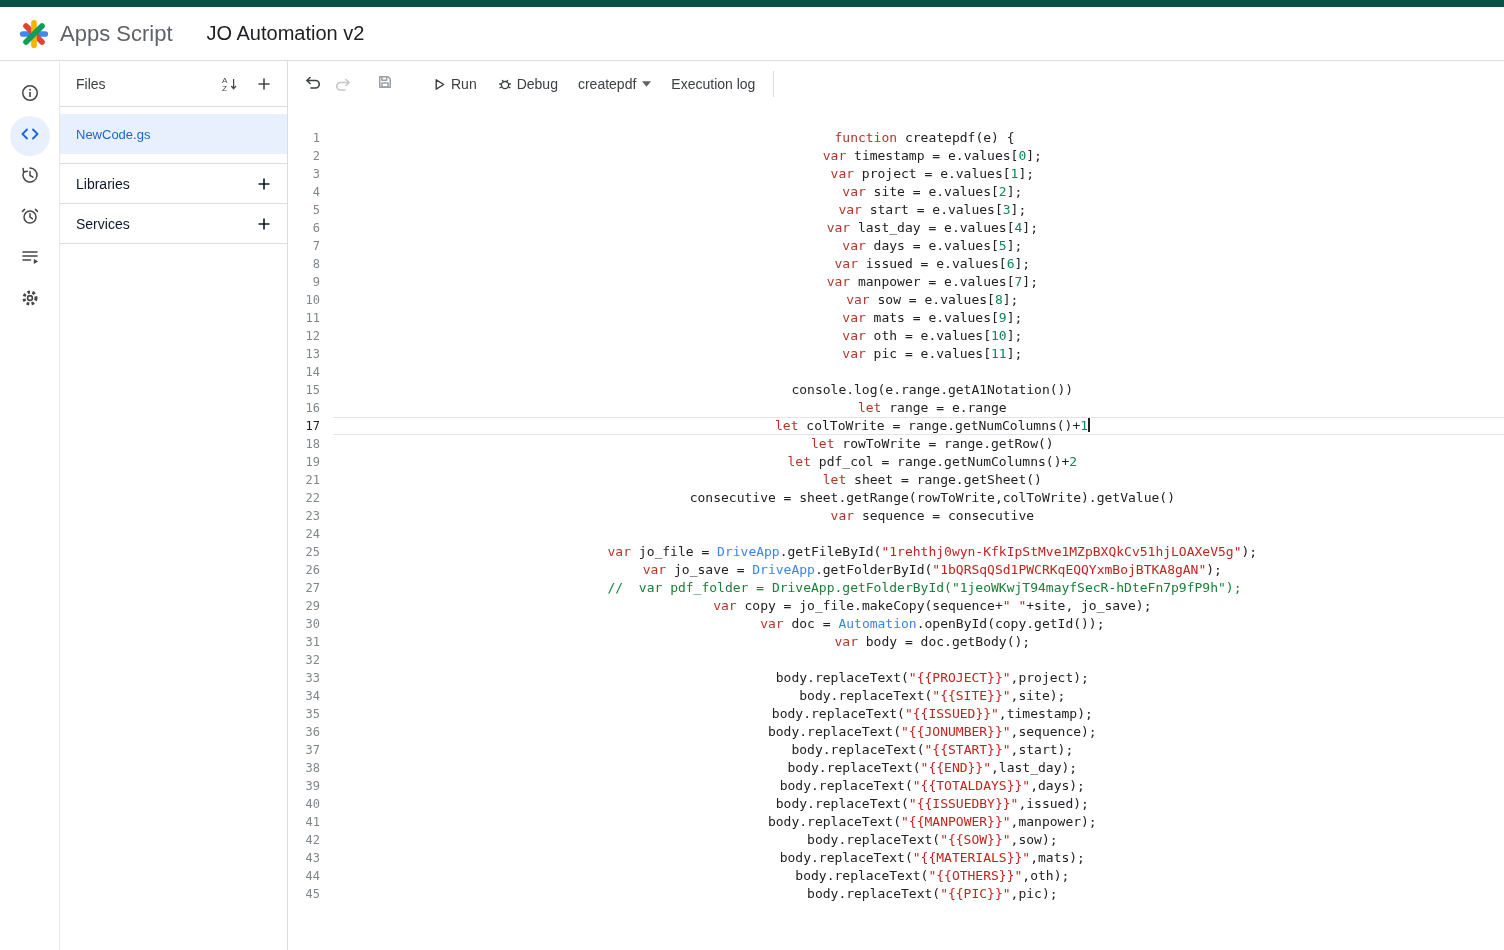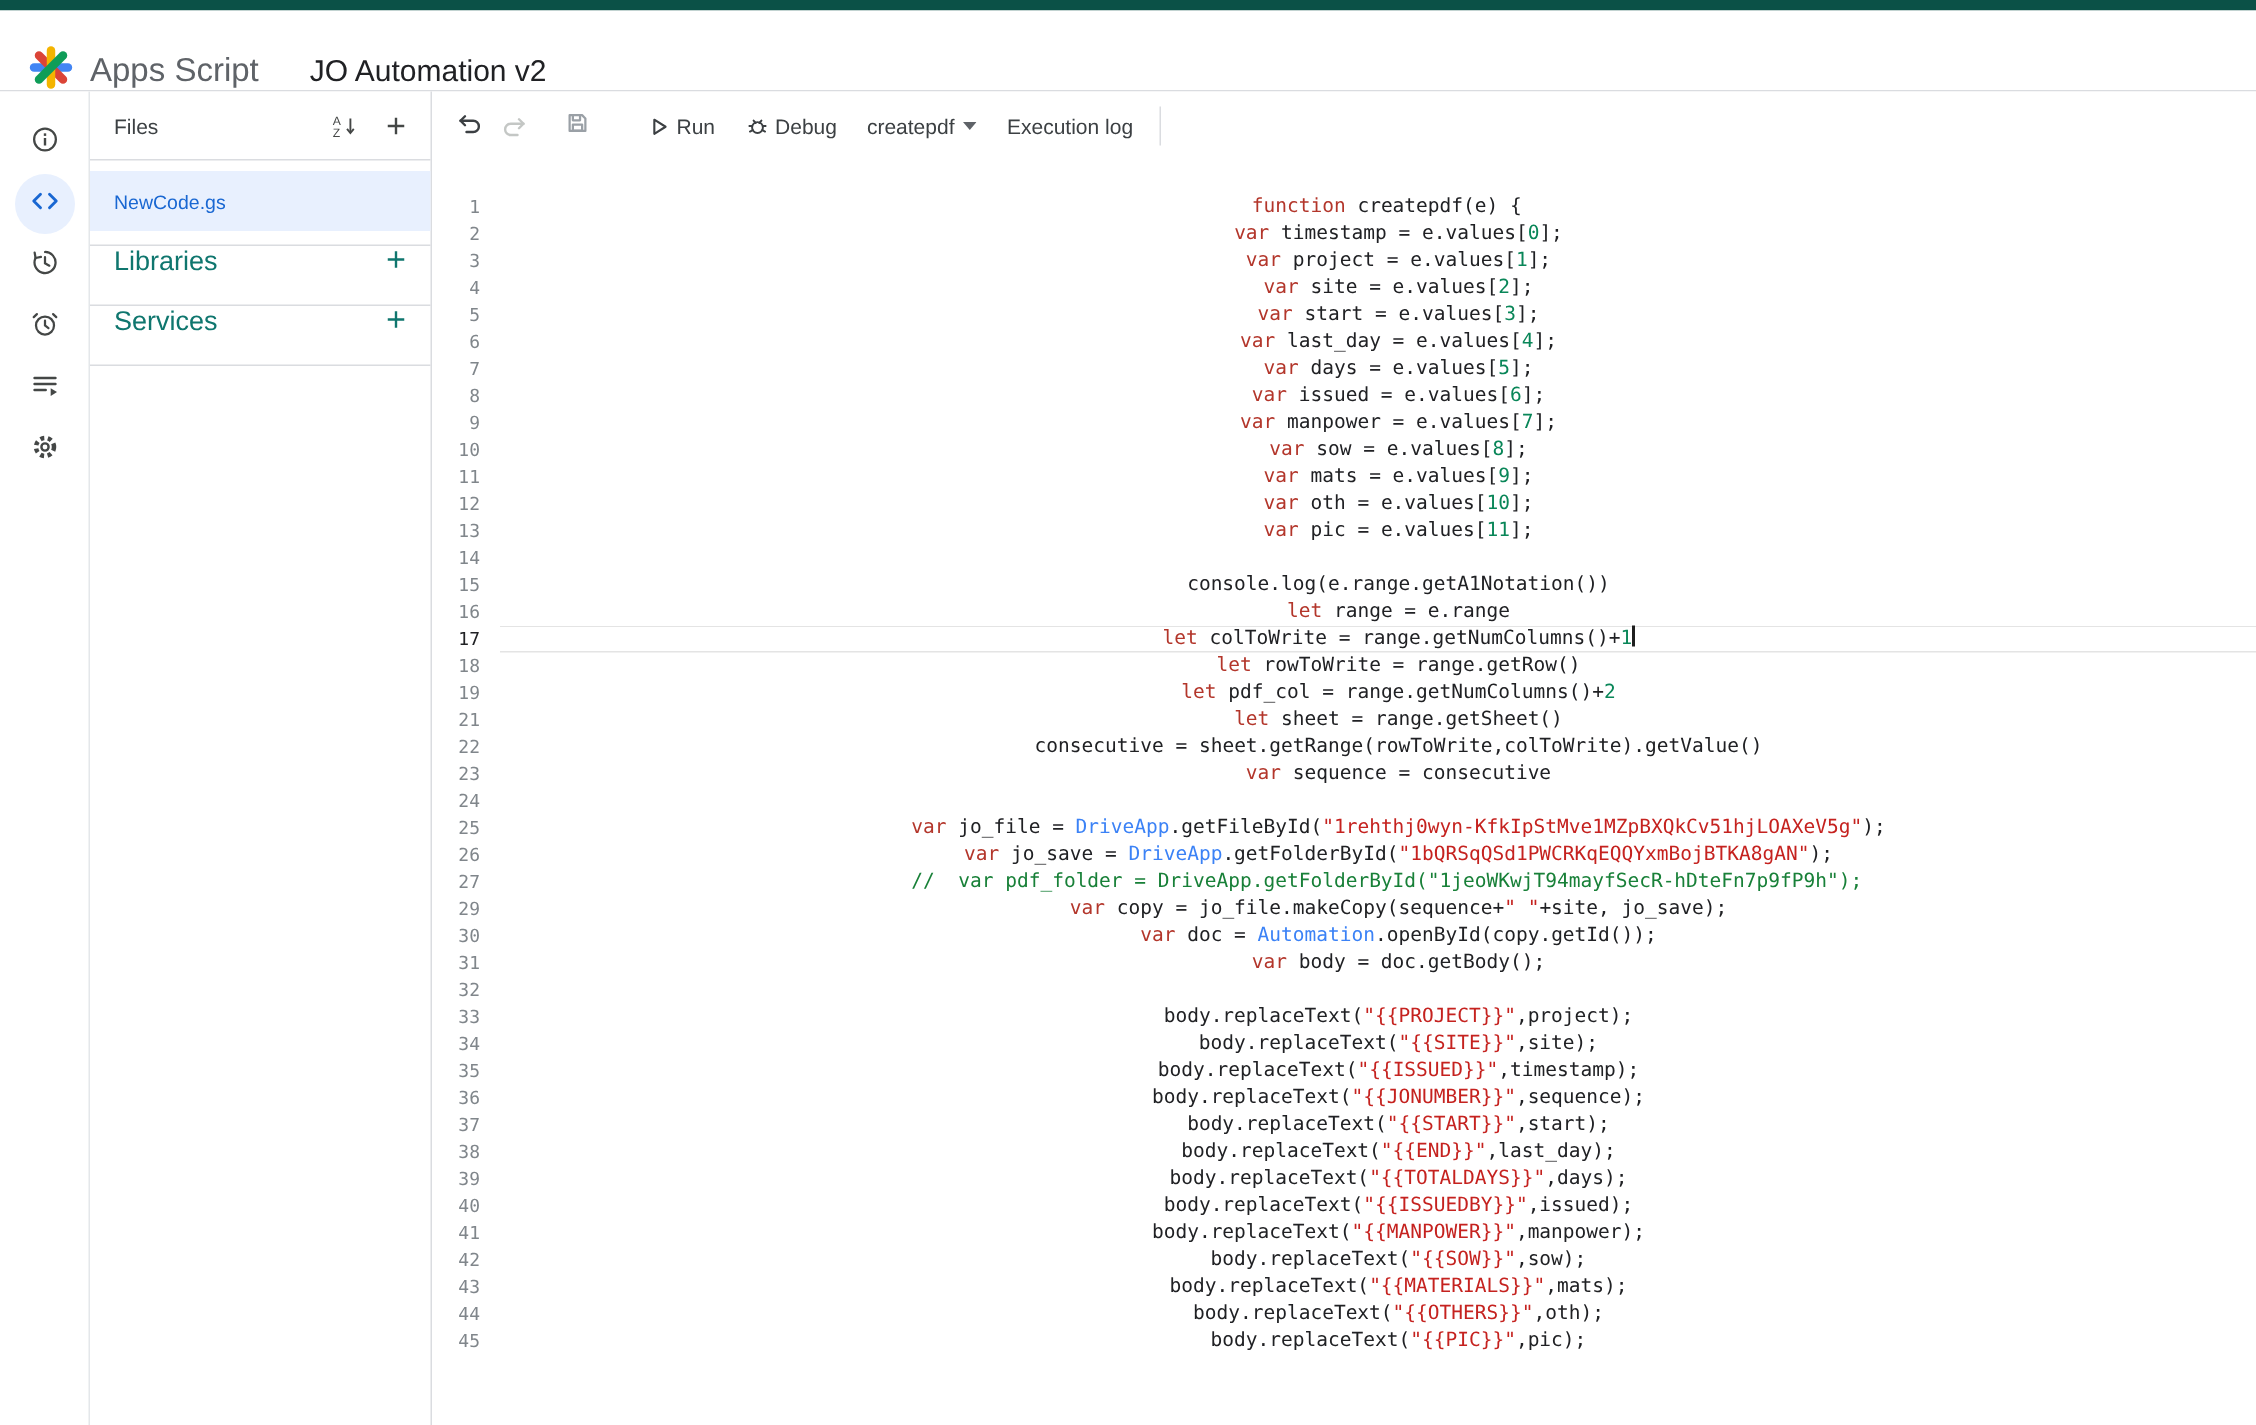--- a/index.html
+++ b/index.html
@@ -3,21 +3,21 @@
 <meta charset="utf-8">
 <style>
   html,body{margin:0;padding:0;}
   body{
     width:1504px;height:950px;overflow:hidden;background:#fff;color:#202124;
     font-family:"Liberation Sans",sans-serif;-webkit-font-smoothing:antialiased;
   }
   .app{height:100%;display:flex;flex-direction:column;}
   .topstrip{height:7px;background:#0b5147;flex:none;}
   
-  .app-header{height:54px;flex:none;display:flex;align-items:flex-end;padding:0 18px;
+  .app-header{height:54px;flex:none;display:flex;align-items:center;padding:0 18px;
     border-bottom:1px solid #dadce0;box-sizing:border-box;background:#fff;}
   .logo{width:32px;height:30px;margin-right:10px;display:flex;align-items:center;cursor:pointer;}
   .product{font-size:22px;color:#5f6368;margin-right:34px;cursor:pointer;}
   .proj-title{font-size:20px;color:#202124;cursor:pointer;}
   
   .main{flex:1;min-height:0;display:flex;}
   
   .rail{width:60px;flex:none;border-right:1px solid #e4e7ea;box-sizing:border-box;
     display:flex;flex-direction:column;align-items:center;padding-top:14px;gap:1px;background:#fff;}
   .rail-btn{width:40px;height:40px;border-radius:50%;display:flex;align-items:center;
@@ -30,22 +30,22 @@
   .files-header{height:46px;flex:none;display:flex;align-items:center;
     padding:0 14px 0 16px;border-bottom:1px solid #dadce0;box-sizing:border-box;}
   .files-title{font-size:14px;color:#3c4043;}
   .header-icons{margin-left:auto;display:flex;align-items:center;gap:16px;color:#444746;}
   .mini-icon{width:18px;height:18px;display:flex;align-items:center;justify-content:center;cursor:pointer;}
   .mini-icon svg{width:18px;height:18px;}
   .files-list{padding:7px 0 9px;border-bottom:1px solid #dadce0;}
   .file-item{height:32px;display:flex;align-items:center;padding:4px 16px;font-size:13px;
     color:#3c4043;cursor:pointer;}
   .file-item.selected{background:#e8f0fe;color:#1967d2;}
-  .section-row{height:40px;display:flex;align-items:flex-start;padding:0 14px 0 16px;
-    border-bottom:1px solid #dadce0;font-size:18px;color:#0f766e;box-sizing:border-box;}
+  .section-row{height:40px;display:flex;align-items:center;padding:0 14px 0 16px;
+    border-bottom:1px solid #dadce0;font-size:14px;color:#0f172a;box-sizing:border-box;}
   .section-row .mini-icon{margin-left:auto;}
   
   .editor-area{flex:1;min-width:0;display:flex;flex-direction:column;background:#fff;}
   .toolbar{height:46px;flex:none;display:flex;align-items:center;padding-left:10px;}
   .tb-icon{width:30px;height:30px;border-radius:50%;display:flex;align-items:center;
     justify-content:center;cursor:pointer;flex:none;}
   .tb-icon svg{width:18px;height:18px;}
   .tb-undo{color:#3c4043;}
   .tb-redo{color:#c4c7c5;}
   .tb-save{color:#9aa0a6;margin-left:12px;}

